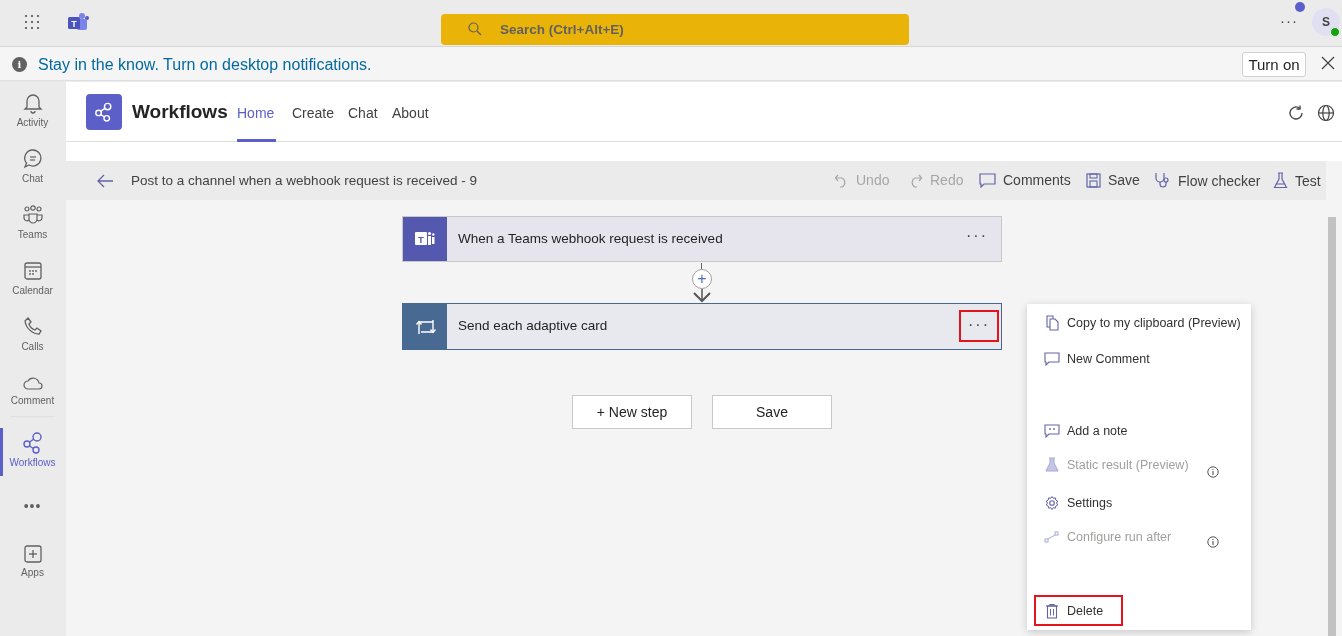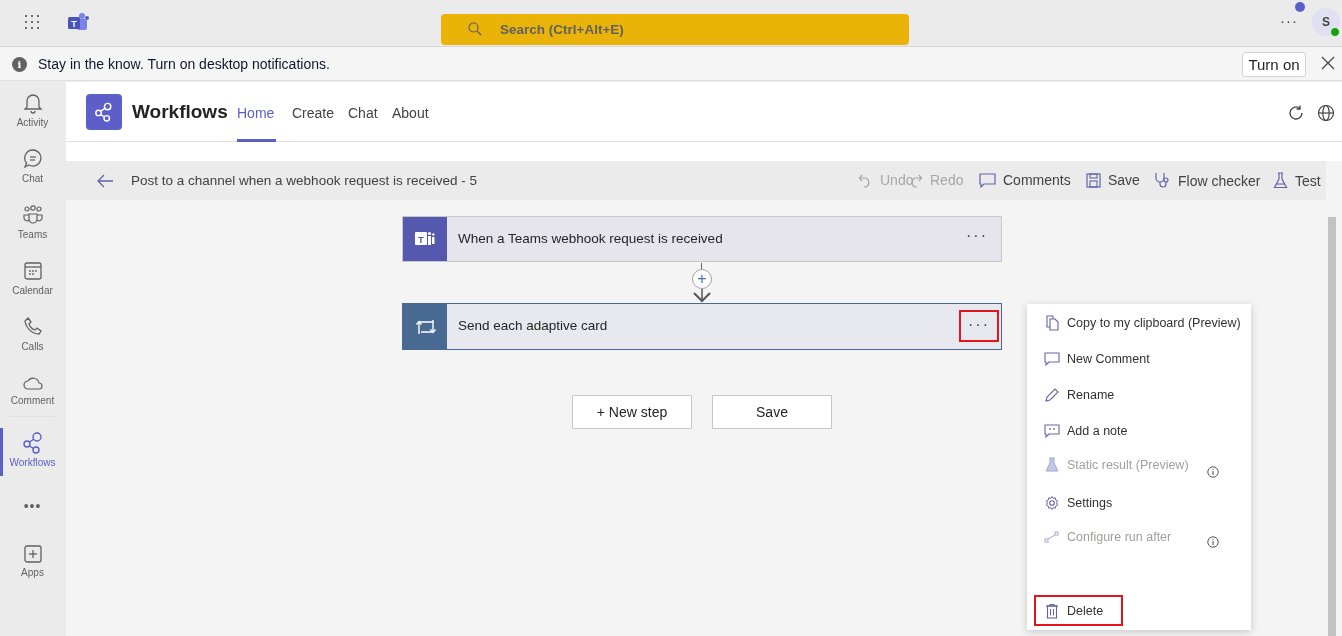--- a/index.html
+++ b/index.html
@@ -15,21 +15,21 @@
   .search svg { position: absolute; left: 27px; top: 8px; }
   .search span { position: absolute; left: 59px; top: 8px; font-size: 13.5px; color: #616161; }
   .more-top { position: absolute; left: 1280px; top: 12px; font-size: 15px; letter-spacing: 1px; color: #424242; cursor: pointer; }
   .notif-dot { position: absolute; left: 1295px; top: 2px; width: 10px; height: 10px; background: #5b5fc7; border-radius: 50%; }
   .avatar { position: absolute; left: 1312px; top: 8px; width: 28px; height: 28px; border-radius: 50%; background: #e1e0f2; color: #424242; font-size: 12px; font-weight: bold; text-align: center; line-height: 28px; cursor: pointer; }
   .presence { position: absolute; left: 1330px; top: 27px; width: 10px; height: 10px; background: #13a10e; border: 1.5px solid #ebebeb; border-radius: 50%; }
 
   
   .banner { position: absolute; left: 0; top: 46px; width: 1342px; height: 35px; background: #f5f5f5; border-top: 1px solid #d6d6d6; border-bottom: 1px solid #e0e0e0; }
   .banner .info-icon { position: absolute; left: 12px; top: 10px; width: 15px; height: 15px; border-radius: 50%; background: #616161; color: #fff; font-size: 10px; font-weight: bold; text-align: center; line-height: 15px; font-family: "DejaVu Serif", serif; }
-  .banner .msg { position: absolute; left: 38px; top: 9px; font-size: 14px; color: #0f172a; }
+  .banner .msg { position: absolute; left: 38px; top: 9px; font-size: 16px; color: #0369a1; }
   .banner .turnon { position: absolute; left: 1242px; top: 5px; width: 64px; height: 25px; border: 1px solid #d1d1d1; background: #fff; border-radius: 3px; font-size: 15px; color: #242424; text-align: center; line-height: 23px; cursor: pointer; }
   .banner .close { position: absolute; left: 1321px; top: 9px; cursor: pointer; }
 
   
   .rail { position: absolute; left: 0; top: 82px; width: 65px; height: 554px; background: #ebebeb; }
   .rail-item { position: absolute; left: 0; width: 65px; height: 52px; text-align: center; cursor: pointer; }
   .rail-item svg { display: block; margin: 0 auto; }
   .rail-item .lbl { display: block; font-size: 10px; color: #616161; margin-top: 3px; }
   .rail-item.active .lbl { color: #5b5fc7; }
   .rail-item.active::before { content: ""; position: absolute; left: 0; top: -4px; width: 3px; height: 48px; background: #5b5fc7; }
@@ -227,23 +227,23 @@
         <ellipse cx="9" cy="9" rx="3.2" ry="7.5" fill="none" stroke="#424242" stroke-width="1.2"></ellipse>
         <line x1="1.5" y1="9" x2="16.5" y2="9" stroke="#424242" stroke-width="1.2"></line>
       </svg>
   </div>
 
   <div class="designer">
     <div class="cmdbar">
       <svg class="back-btn" width="18" height="16" viewBox="0 0 18 16">
           <path d="M17 8H2M8 2L2 8l6 6" fill="none" stroke="#6264a7" stroke-width="1.3"></path>
         </svg>
-      <div class="flow-title">Post to a channel when a webhook request is received - 5</div>
-
-      <div class="cmd disabled" style="left:792px">
+      <div class="flow-title">Post to a channel when a webhook request is received - 9</div>
+
+      <div class="cmd disabled" style="left:768px">
         <svg width="15" height="15" viewBox="0 0 15 15">
             <path d="M4 2L1.5 5 4 8" fill="none" stroke="#a6a6a6" stroke-width="1.2"></path>
             <path d="M1.5 5H8a5 5 0 0 1 0 9H6" fill="none" stroke="#a6a6a6" stroke-width="1.2"></path>
           </svg>
         <span>Undo</span>
       </div>
       <div class="cmd disabled" style="left:842px">
         <svg width="15" height="15" viewBox="0 0 15 15">
             <path d="M11 2l2.5 3L11 8" fill="none" stroke="#a6a6a6" stroke-width="1.2"></path>
             <path d="M13.5 5H7a5 5 0 0 0 0 9h2" fill="none" stroke="#a6a6a6" stroke-width="1.2"></path>
@@ -330,26 +330,20 @@
         <path d="M6 4h5l3 3v8H6z" fill="#fff" stroke="#6264a7" stroke-width="1.1"></path>
       </svg>
     <span class="tx">Copy to my clipboard (Preview)</span>
   </div>
   <div class="ctx-item" style="top:41px">
     <svg class="ic" viewBox="0 0 16 16">
         <path d="M1 2h14v9H5l-3 3v-3H1z" fill="none" stroke="#6264a7" stroke-width="1.1"></path>
       </svg>
     <span class="tx">New Comment</span>
   </div>
-  <div class="ctx-item" style="top:77px">
-    <svg class="ic" viewBox="0 0 16 16">
-        <path d="M2 14l1-4 8-8 3 3-8 8z" fill="none" stroke="#6264a7" stroke-width="1.1"></path>
-      </svg>
-    <span class="tx">Rename</span>
-  </div>
   <div class="ctx-item" style="top:113px">
     <svg class="ic" viewBox="0 0 16 16">
         <path d="M1 2h14v9H5l-3 3v-3H1z" fill="none" stroke="#6264a7" stroke-width="1.1"></path>
         <circle cx="6" cy="6" r="0.9" fill="#6264a7"></circle>
         <circle cx="10" cy="6" r="0.9" fill="#6264a7"></circle>
       </svg>
     <span class="tx">Add a note</span>
   </div>
   <div class="ctx-item disabled" style="top:147px">
     <svg class="ic" viewBox="0 0 16 16">

